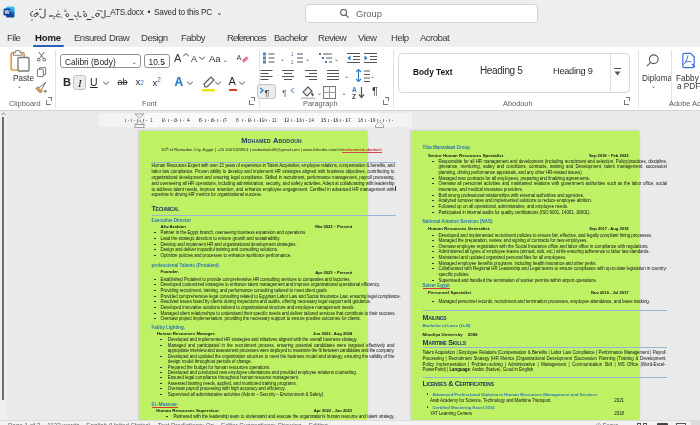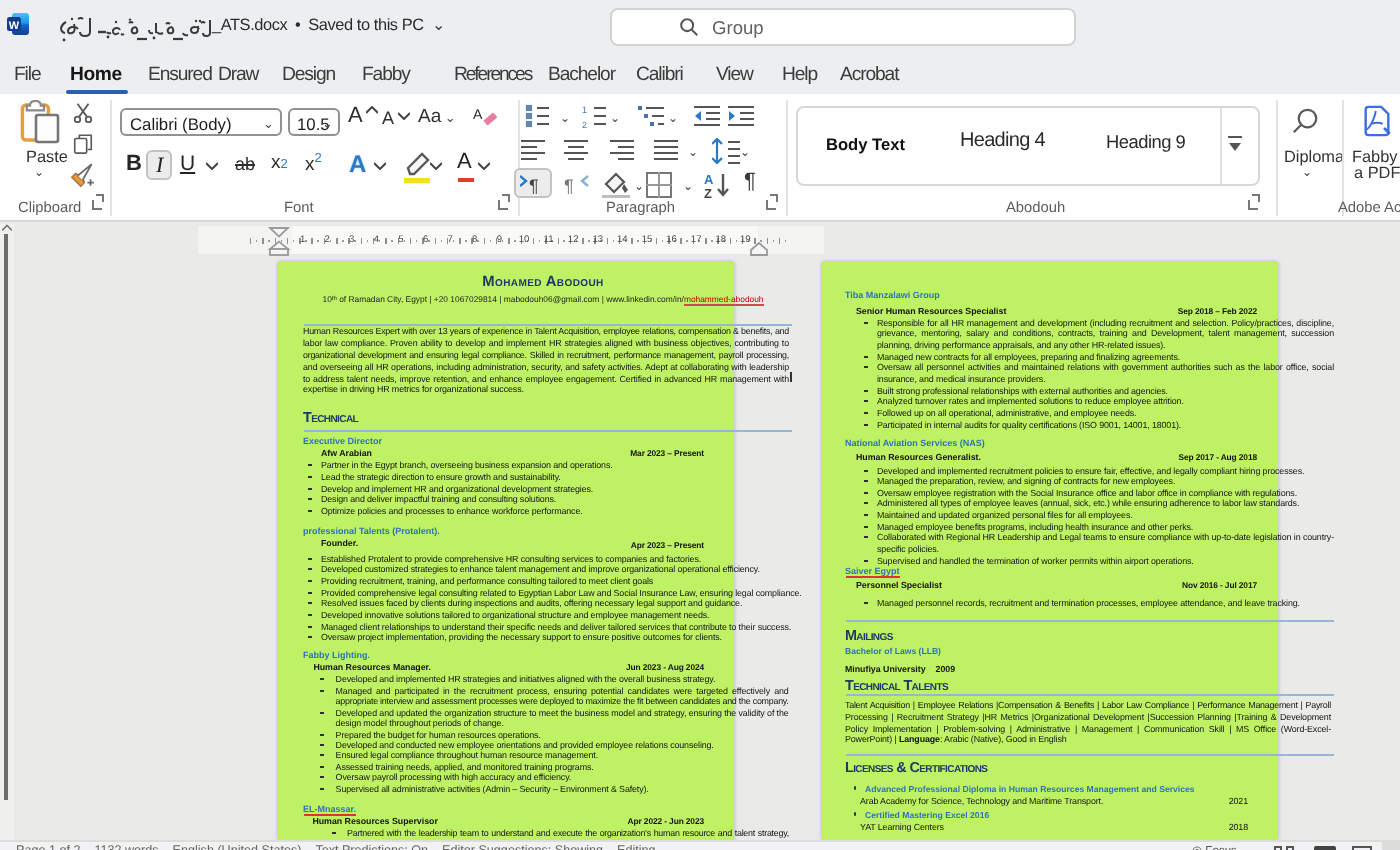--- a/index.html
+++ b/index.html
@@ -83,21 +83,21 @@
 <div id="tabs">
   <div class="tab" style="left:7px">File</div>
   <div class="tab" style="left:35px;color:#161616;font-weight:bold;letter-spacing:-.2px">Home</div>
   <div class="abs" style="left:33px;top:16.5px;width:31px;height:2.4px;background:#2b5fb4;border-radius:1px"></div>
   <div class="tab" style="left:74px">Ensured</div>
   <div class="tab" style="left:109px">Draw</div>
   <div class="tab" style="left:141px">Design</div>
   <div class="tab" style="left:181px">Fabby</div>
   <div class="tab" style="left:227px;letter-spacing:-1.05px">References</div>
   <div class="tab" style="left:274px">Bachelor</div>
-  <div class="tab" style="left:318px">Calibri</div>
+  <div class="tab" style="left:318px">Review</div>
   <div class="tab" style="left:358px">View</div>
   <div class="tab" style="left:391px">Help</div>
   <div class="tab" style="left:420px">Acrobat</div>
 </div>
 <div id="ribbon">
 
   <svg class="abs" style="left:10px;top:3px" width="20" height="22" viewBox="0 0 20 22">
     <rect x="1.2" y="2.5" width="13" height="17.5" rx="1.8" fill="#fdfdfd" stroke="#e59e41" stroke-width="1.7"></rect>
     <path d="M5 2.8c0-1.4 1-2.3 2.7-2.3s2.7.9 2.7 2.3h1.6v2.4H3.4V2.8z" fill="#fdfdfd" stroke="#8a8a8a" stroke-width="1.1"></path>
     <rect x="8" y="7.5" width="11" height="13.5" rx="1" fill="#fdfdfd" stroke="#777" stroke-width="1.3"></rect>
@@ -248,21 +248,21 @@
       <text x="0" y="13" font-size="6.5" font-weight="bold" fill="#444">Z</text>
       <path d="M9.5 1v10M7 8.5l2.5 3L12 8.5" fill="none" stroke="#555" stroke-width="1.2"></path>
     </svg>
   <div class="abs" style="left:372px;top:38px;font-size:11px;color:#3a3a3a">¶</div>
   <div class="glabel" style="left:303px">Paragraph</div>
   <div class="dlg" style="left:383px"></div>
   <div class="sep" style="left:392.5px"></div>
 
   <div class="abs" style="left:398px;top:5.5px;width:232px;height:40px;border:1px solid #d7d7d7;border-radius:4px;background:#fff"></div>
   <div class="abs" style="left:413px;top:19.5px;font-size:8.3px;font-weight:bold;color:#111">Body Text</div>
-  <div class="abs" style="left:480px;top:18px;font-size:10px;letter-spacing:-.35px;color:#2b2b2b">Heading 4</div>
+  <div class="abs" style="left:480px;top:18px;font-size:10px;letter-spacing:-.35px;color:#2b2b2b">Heading 5</div>
   <div class="abs" style="left:553px;top:19px;font-size:9.2px;letter-spacing:-.25px;color:#2b2b2b">Heading 9</div>
   <div class="abs" style="left:610px;top:6.5px;width:1px;height:38px;background:#e0e0e0"></div>
   <svg class="abs" style="left:613.5px;top:24px" width="7" height="5" viewBox="0 0 7 5">
       <path d="M.5.5h6L3.5 4.5z" fill="#555"></path>
     </svg>
   <div class="abs" style="left:613.5px;top:21px;width:7px;height:1px;background:#555"></div>
   <div class="glabel" style="left:503px">Abodouh</div>
   <div class="dlg" style="left:624px"></div>
   <div class="sep" style="left:638px"></div>
 
@@ -401,21 +401,21 @@
       <div class="l" style="top:140.9px;left:27.5px">specific policies.</div>
       <div class="l b" style="top:146.6px"><i>-</i>Supervised and handled the termination of worker permits within airport operations.</div>
       <div class="l co" style="top:152.2px"><span style="border-bottom:1px solid #d33">Saiver Egypt</span></div>
       <div class="l ro" style="top:158.6px">Personnel Specialist</div>
       <div class="l dt" style="top:159.0px">Nov 2016 - Jul 2017</div>
       <div class="l b" style="top:167.6px"><i>-</i>Managed personnel records, recruitment and termination processes, employee attendance, and leave tracking.</div>
       <div class="rule" style="top:179.4px"></div>
       <div class="l h" style="top:183.8px">Mailings</div>
       <div class="l co" style="top:192.3px;font-size:4.3px">Bachelor of Laws (LLB)</div>
       <div class="l ro" style="top:200.5px;left:11.5px">Minufiya University<span style="margin-left:5px">2009</span></div>
-      <div class="l h" style="top:208.8px">Technical Talents</div>
+      <div class="l h" style="top:208.8px">Maritime Skills</div>
       <div class="rule" style="top:216.4px"></div>
       <div class="l j" style="top:219.3px;letter-spacing:-.12px">Talent Acquisition | Employee Relations |Compensation &amp; Benefits | Labor Law Compliance | Performance Management | Payroll</div>
       <div class="l j" style="top:224.9px">Processing | Recruitment Strategy |HR Metrics |Organizational Development |Succession Planning |Training &amp; Development</div>
       <div class="l j" style="top:230.5px">Policy Implementation | Problem-solving | Administrative | Management | Communication Skill | MS Office (Word-Excel-</div>
       <div class="l" style="top:236.1px">PowerPoint) | <b>Language</b>: Arabic (Native), Good in English</div>
       <div class="rule" style="top:246.3px"></div>
       <div class="l h" style="top:250.4px">Licenses &amp; Certifications</div>
       <div class="l co" style="top:260.5px;left:21.5px;font-size:4.3px"><span class="cb"></span>Advanced Professional Diploma in Human Resources Management and Services</div>
       <div class="l" style="top:266.9px;left:19px">Arab Academy for Science, Technology and Maritime Transport.</div>
       <div class="l" style="top:267.0px;left:auto;right:15px">2021</div>

